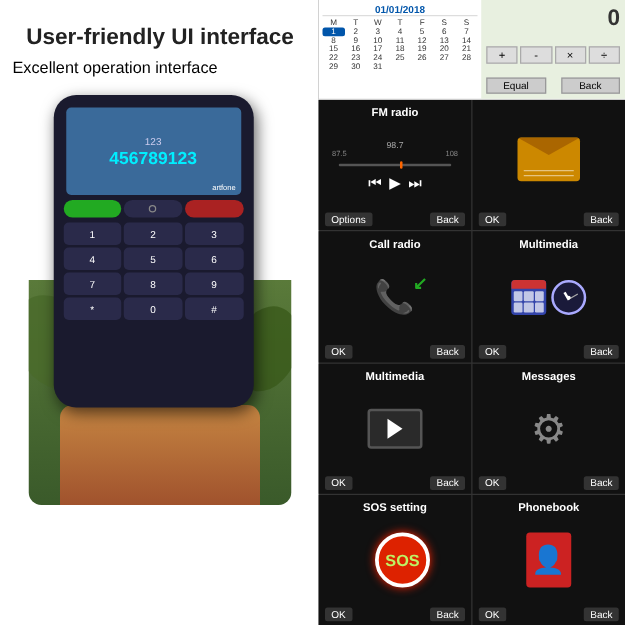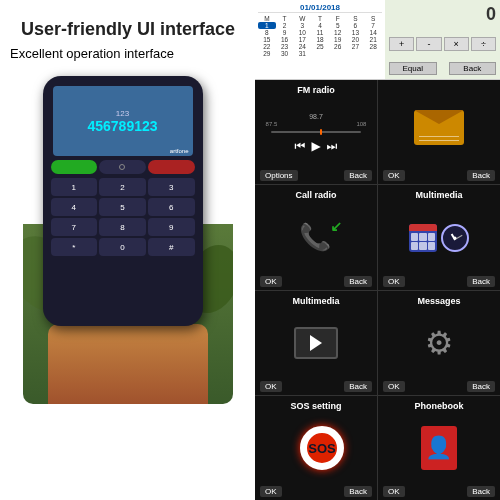--- a/index.html
+++ b/index.html
@@ -324,21 +324,21 @@
       </div>
       <div class="app-footer">
         <span class="app-btn">OK</span>
         <span class="app-btn">Back</span>
       </div>
     </div>
 
     <div class="app-cell">
       <div class="app-title">SOS setting</div>
       <div class="app-icon-area">
-        <div style="width:44px;height:44px;background:#dd2200;border-radius:50%;display:flex;align-items:center;justify-content:center;font-size:13px;font-weight:bold;color:#0f172a;border:7px solid #ffffff;box-shadow:0 0 8px #ff2200;margin-left:12px;">SOS</div>
+        <div style="width:44px;height:44px;background:#dd2200;border-radius:50%;display:flex;align-items:center;justify-content:center;font-size:13px;font-weight:bold;color:#bef264;border:3px solid #ffffff;box-shadow:0 0 8px #ff2200;margin-left:12px;">SOS</div>
       </div>
       <div class="app-footer">
         <span class="app-btn">OK</span>
         <span class="app-btn">Back</span>
       </div>
     </div>
 
     <div class="app-cell">
       <div class="app-title">Phonebook</div>
       <div class="app-icon-area">

